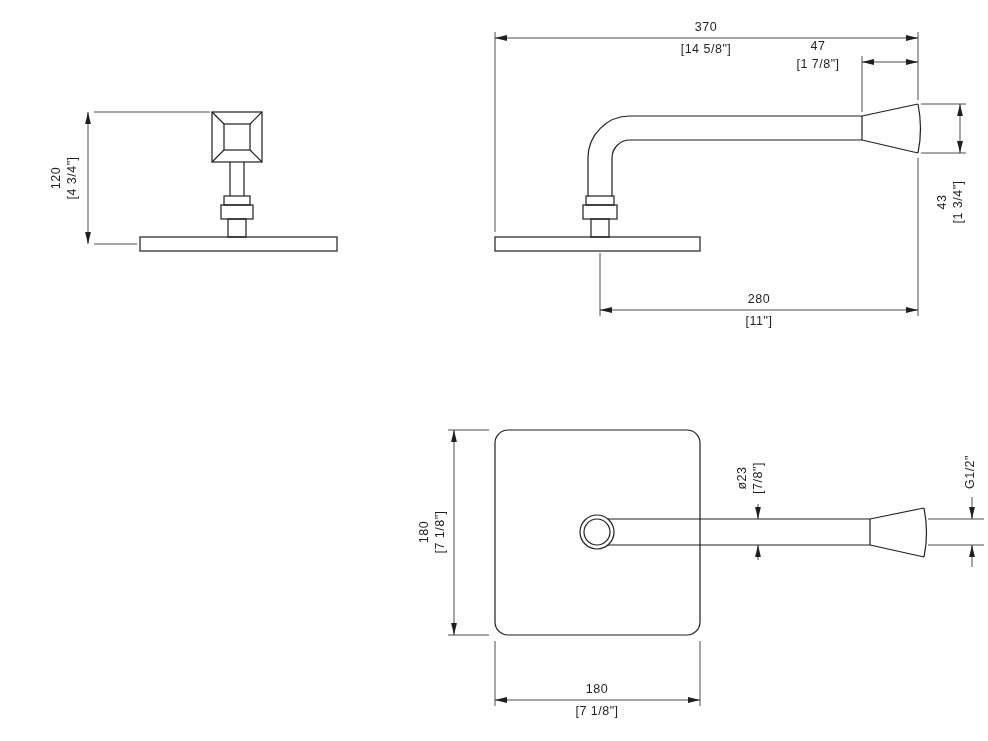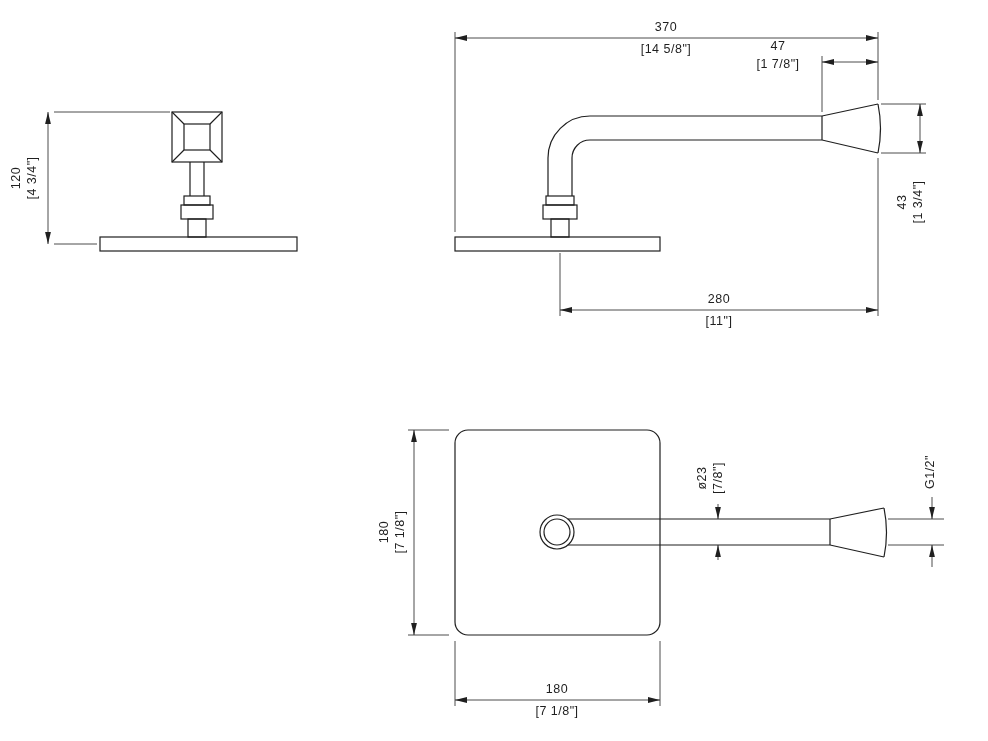--- a/index.html
+++ b/index.html
@@ -8,20 +8,21 @@
     background: #ffffff;
     width: 988px;
     height: 741px;
     overflow: hidden;
   }
   .page {
     position: relative;
     width: 896px;
     height: 741px;
     background: #ffffff;
+    padding-left: 40px;
   }
   svg text {
     font-family: "Liberation Sans", sans-serif;
     font-size: 12.5px;
     fill: #1f1f1f;
     letter-spacing: 0.5px;
     stroke: none;
   }
   .obj {
     stroke: #1f1f1f;

